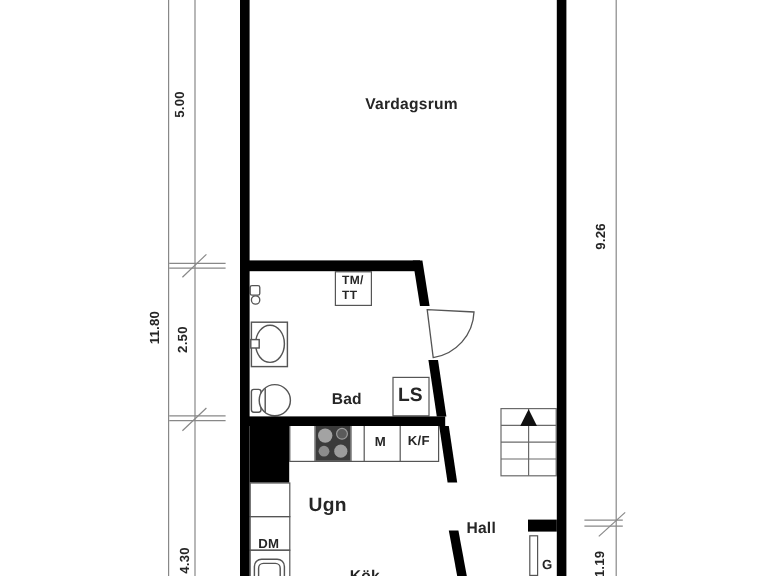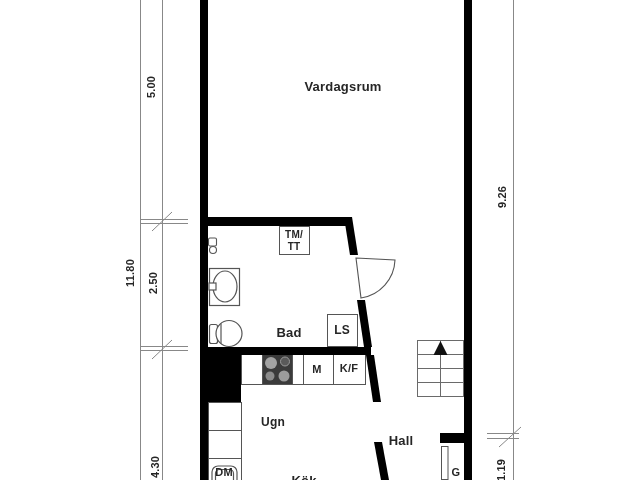--- a/index.html
+++ b/index.html
@@ -8,24 +8,24 @@
     background:#ffffff; font-family:"Liberation Sans", sans-serif;
   }
   .plan svg { position:absolute; left:0; top:0; }
   .label {
     position:absolute; transform:translate(-50%,-50%);
     font-weight:700; color:#262626; white-space:nowrap; line-height:1;
     letter-spacing:0.2px;
   }
   .rot { transform:translate(-50%,-50%) rotate(-90deg); }
   .fs13 { font-size:13px; }
-  .fs12 { font-size:12px; }
+  .fs12 { font-size:16px; }
   .fs11 { font-size:11px; }
   .fs10 { font-size:10px; }
-  .twolines { text-align:center; line-height:12px; }
+  .twolines { text-align:left; line-height:12px; }
   .twolines span { display:block; }
 </style>
 </head>
 <body>
 
 <div class="plan">
 
   <svg width="640" height="480" viewBox="0 0 640 480">
 
     <g stroke="#555555" fill="none" stroke-width="1">
@@ -126,21 +126,21 @@
   <div class="label fs13" style="left:401px; top:440px;">Hall</div>
 
   <div class="label fs10 twolines" style="left:294px; top:241px;">
     <span>TM/</span>
     <span>TT</span>
   </div>
   <div class="label fs12" style="left:342px; top:330px;">LS</div>
   <div class="label fs11" style="left:317px; top:369px;">M</div>
   <div class="label fs11" style="left:349px; top:368px;">K/F</div>
   <div class="label fs12" style="left:273px; top:396px;margin-top:26px;">Ugn</div>
-  <div class="label fs11" style="left:224px; top:472px;">DM</div>
+  <div class="label fs11" style="left:224px; top:454px;">DM</div>
   <div class="label fs11" style="left:456px; top:472px;">G</div>
 
   <div class="label rot fs11" style="left:151px; top:87px;">5.00</div>
   <div class="label rot fs11" style="left:130px; top:273px;">11.80</div>
   <div class="label rot fs11" style="left:153px; top:283px;">2.50</div>
   <div class="label rot fs11" style="left:155px; top:467px;">4.30</div>
   <div class="label rot fs11" style="left:502px; top:197px;">9.26</div>
   <div class="label rot fs11" style="left:501px; top:470px;">1.19</div>
 
 </div>

